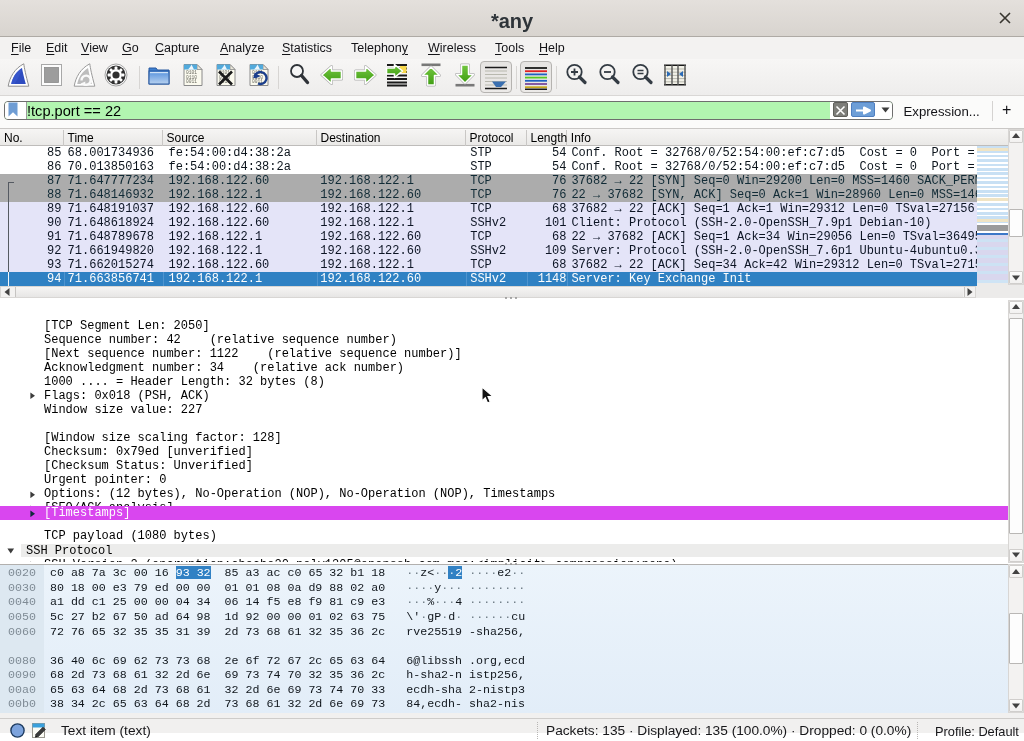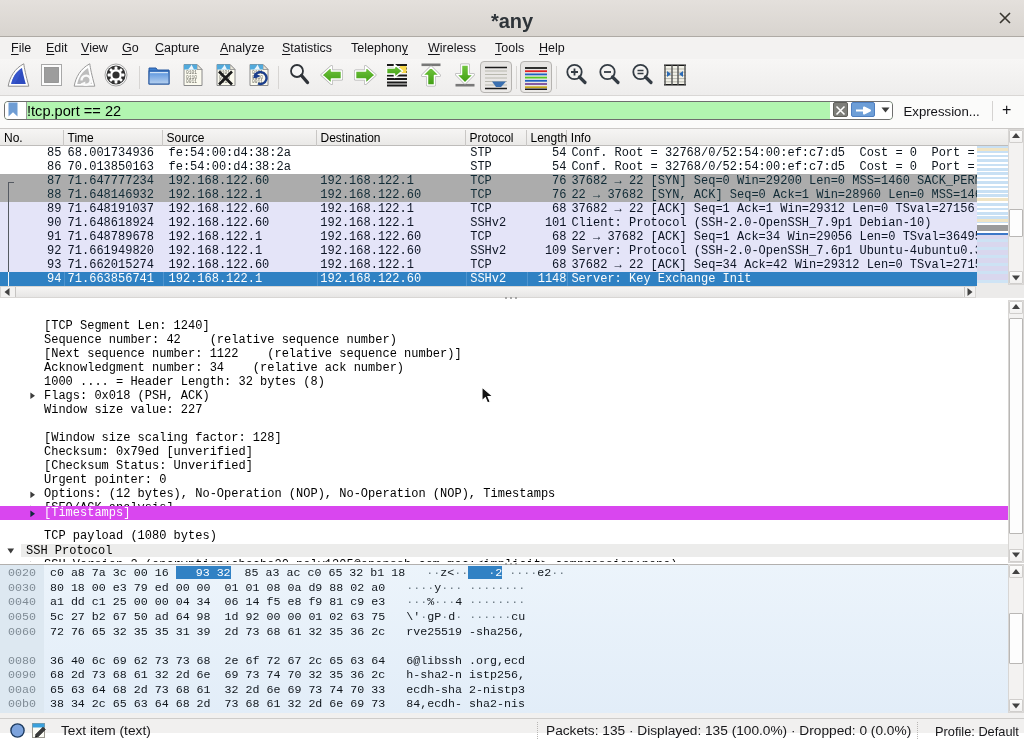--- a/index.html
+++ b/index.html
@@ -52,21 +52,21 @@
 #details { position:absolute; left:0; top:299px; width:1008px; height:263px; background:#fff; overflow:hidden; }
 .drow { position:absolute; left:0; width:1008px; height:14px;
   font-family:"Liberation Mono", monospace; font-size:12px; line-height:14px; white-space:pre; color:#000; }
 
 #hexpane { position:absolute; left:0; top:564px; width:1008px; height:149px; background:linear-gradient(#ecf4fb,#e2edf8);
   border-top:1px solid #b2b0ae; overflow:hidden; }
 #hexoffcol { position:absolute; left:0; top:0; width:44px; height:149px; background:#dde8f1; }
 .hrow { position:absolute; left:8px; font-family:"Liberation Mono", monospace;
   font-size:11.65px; line-height:14.5px; white-space:pre; color:#10161c; }
 .hoff { color:#7f8b95; }
-.hsel { background:#3181c4; color:#fff; font-style:normal; font-weight:normal;padding-left:20px; }
+.hsel { background:#3181c4; color:#fff; font-style:normal; font-weight:normal; }
 .hdot { color:#6d7a84; font-style:normal; }
 .hsel .hdot { color:#d8e8f4; }
 
 #statusbar { position:absolute; left:0; top:718px; width:1024px; height:15px; background:#f1f0ef;
   border-top:1px solid #ceccca; font-size:13.7px; color:#17171a; }
 </style>
 </head>
 <body>
 
 <div id="titlebar">
@@ -370,21 +370,21 @@
 <div class="abs" style="left:963.5px;top:286.5px;width:1px;height:10.5px;background:#c6c4c2"></div>
 <svg class="arr" style="left:967px;top:288px" width="6" height="8" viewBox="0 0 6 8">
     <path d="M0.5 0 V8 L5.5 4 Z" fill="#424242"></path>
   </svg>
 
 <div class="abs" style="left:505px;top:297.2px;width:2.2px;height:2.2px;border-radius:50%;background:#909090"></div>
 <div class="abs" style="left:510px;top:297.2px;width:2.2px;height:2.2px;border-radius:50%;background:#909090"></div>
 <div class="abs" style="left:515px;top:297.2px;width:2.2px;height:2.2px;border-radius:50%;background:#909090"></div>
 
 <div id="details">
-<div class="drow" style="top:19.560000000000002px;"><span style="position:absolute;left:44px">[TCP Segment Len: 1240]</span></div>
+<div class="drow" style="top:19.560000000000002px;"><span style="position:absolute;left:44px">[TCP Segment Len: 2050]</span></div>
 <div class="drow" style="top:33.620000000000005px;"><span style="position:absolute;left:44px">Sequence number: 42    (relative sequence number)</span></div>
 <div class="drow" style="top:47.68000000000001px;"><span style="position:absolute;left:44px">[Next sequence number: 1122    (relative sequence number)]</span></div>
 <div class="drow" style="top:61.74000000000001px;"><span style="position:absolute;left:44px">Acknowledgment number: 34    (relative ack number)</span></div>
 <div class="drow" style="top:75.80000000000001px;"><span style="position:absolute;left:44px">1000 .... = Header Length: 32 bytes (8)</span></div>
 <div class="drow" style="top:89.86000000000001px;"><svg style="position:absolute;left:29.5px;top:3.5px" width="5.5" height="7.5" viewBox="0 0 5.5 7.5">
         <path d="M0.4 0.4 L5.1 3.75 L0.4 7.1 Z" fill="#3c3c3c"></path>
       </svg><span style="position:absolute;left:44px">Flags: 0x018 (PSH, ACK)</span></div>
 <div class="drow" style="top:103.92000000000002px;"><span style="position:absolute;left:44px">Window size value: 227</span></div>
 <div class="drow" style="top:132.04000000000002px;"><span style="position:absolute;left:44px">[Window size scaling factor: 128]</span></div>
 <div class="drow" style="top:146.10000000000002px;"><span style="position:absolute;left:44px">Checksum: 0x79ed [unverified]</span></div>

